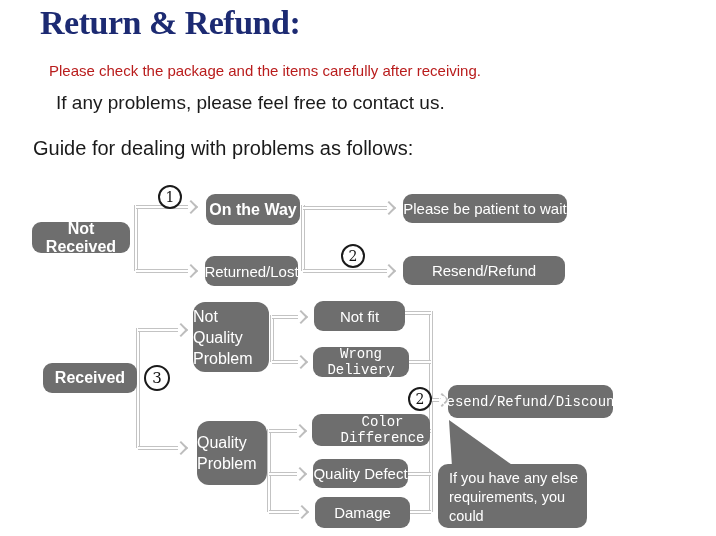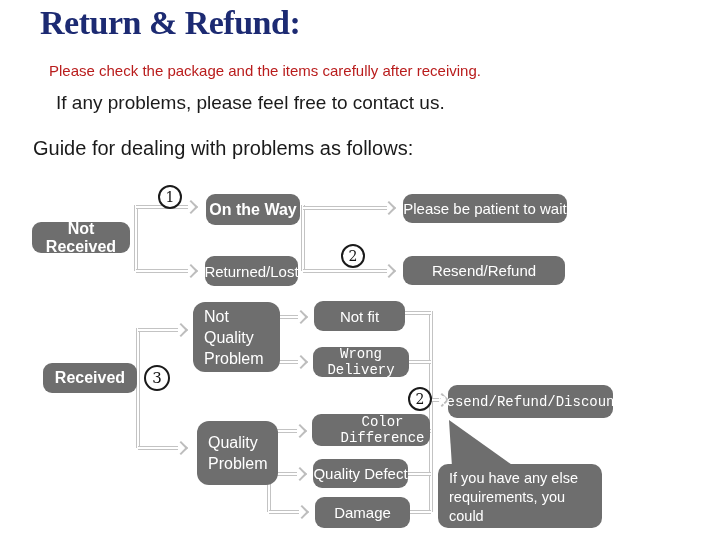--- a/index.html
+++ b/index.html
@@ -8,38 +8,38 @@
   .title{position:absolute;left:40px;top:4px;font-family:"Liberation Serif",serif;
          font-weight:700;font-size:34px;letter-spacing:-0.5px;color:#1c2a72;}
   .sub1{position:absolute;left:49px;top:62px;font-size:15px;color:#b91c1c;}
   .sub2{position:absolute;left:56px;top:92px;font-size:19px;color:#1b1b1b;}
   .guide{position:absolute;left:33px;top:137px;font-size:20px;color:#1a1a1a;}
 
   .node{position:absolute;background:#6e6e6e;color:#fff;border-radius:9px;
         display:flex;align-items:center;justify-content:center;
         font-size:15px;z-index:3;text-align:center;}
   .fs16{font-size:16px;font-weight:bold;} .fs14{font-size:14px;font-family:Liberation Mono, monospace;}
-  .node.multi{justify-content:flex-start;text-align:left;padding-left:11px;
+  .node.multi{justify-content:flex-start;text-align:left;
         white-space:pre-line;line-height:21px;border-radius:12px;font-size:16px;}
 
   .marker{position:absolute;width:24px;height:24px;box-sizing:border-box;
         border:2px solid #1a1a1a;border-radius:50%;background:#fff;color:#111;
         display:flex;align-items:center;justify-content:center;
         font-family:"DejaVu Serif",serif;font-size:14px;z-index:5;}
   .marker.big{width:26px;height:26px;font-size:15px;}
 
   .hline{position:absolute;height:2px;background:#fff;
          border-top:1px solid #c3c3c3;border-bottom:1px solid #c3c3c3;z-index:1;}
   .vline{position:absolute;width:2px;background:#fff;
          border-left:1px solid #c3c3c3;border-right:1px solid #c3c3c3;z-index:1;}
   .chev{position:absolute;width:8px;height:8px;
         border-top:2px solid #bdbdbd;border-right:2px solid #bdbdbd;
         transform:rotate(45deg);z-index:2;}
 
-  .bubble{position:absolute;left:438px;top:464px;width:164px;height:64px;
+  .bubble{position:absolute;left:438px;top:464px;width:149px;height:64px;
         box-sizing:border-box;background:#6e6e6e;color:#fff;border-radius:10px;
         padding:5px 0 0 11px;font-size:14.5px;line-height:19px;
         white-space:pre-line;z-index:4;text-align:left;}
   .tail{position:absolute;left:440px;top:418px;z-index:3;}
 </style>
 </head>
 <body>
 
 <div class="canvas">
 

